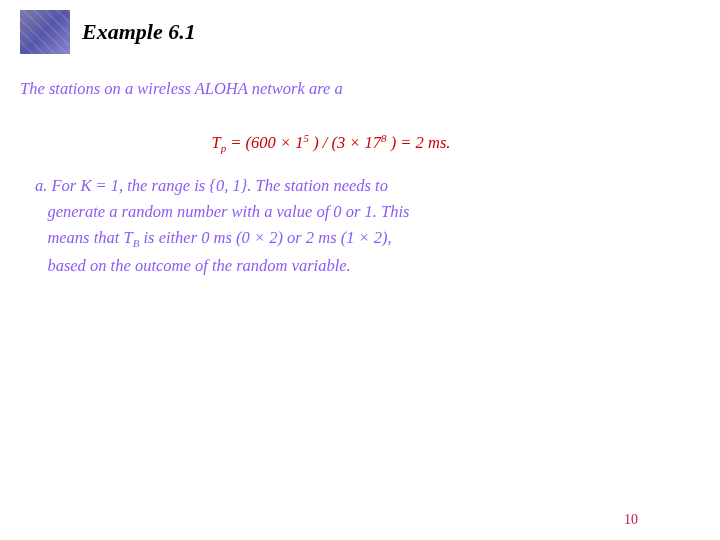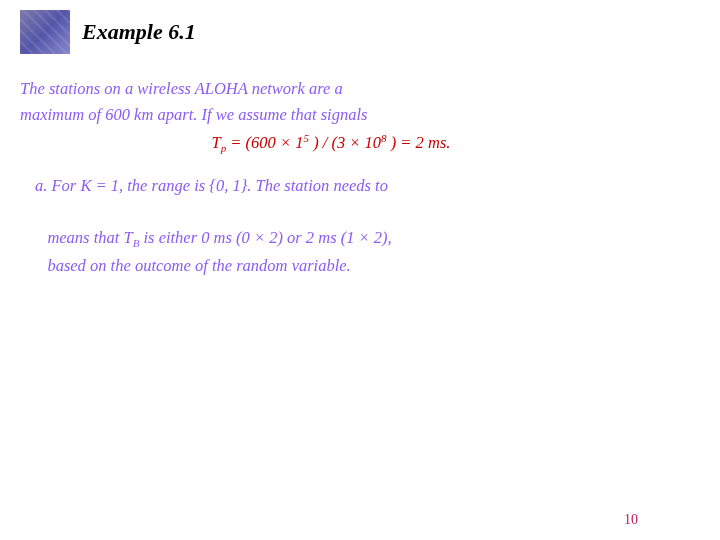--- a/index.html
+++ b/index.html
@@ -115,32 +115,32 @@
 
 <div class="page-container">
 
   <div class="header">
     <div class="header-accent"></div>
     <span class="header-title">Example 6.1</span>
   </div>
 
   <div class="main-text">
     <span>The stations on a wireless ALOHA network are a</span><br>
-    <span>maximum of 600 km apart. If we assume that signals</span><br>
+    <br>
   </div>
 
   <div class="formula-line">
     <span>
-      <span>T</span><sub class="inline-sub">p</sub><span> = (600 × 1</span><sup>5</sup><span> ) / (3 × 10</span><sup>8</sup><span> ) = 2 ms.</span>
+      <span>T</span><sub class="inline-sub">p</sub><span> = (600 × 1</span><sup>5</sup><span> ) / (3 × 17</span><sup>8</sup><span> ) = 2 ms.</span>
     </span>
   </div>
 
 
   <div class="section-a">
     <span>a.</span><span> For K = 1, the range is {0, 1}. The station needs to</span><br>
-    <br>
+    <span>&nbsp;&nbsp;&nbsp;<span>generate a random number with a value of 0 or 1. This</span></span><br>
     <span>&nbsp;&nbsp;&nbsp;<span>means that T</span><sub class="inline-sub">B</sub><span> is either 0 ms (0 × 2) or 2 ms (1 × 2),</span></span><br>
     <span>&nbsp;&nbsp;&nbsp;<span>based on the outcome of the random variable.</span></span>
   </div>
 
   <div class="page-number">10</div>
 
 </div>
 
 </body></html>

